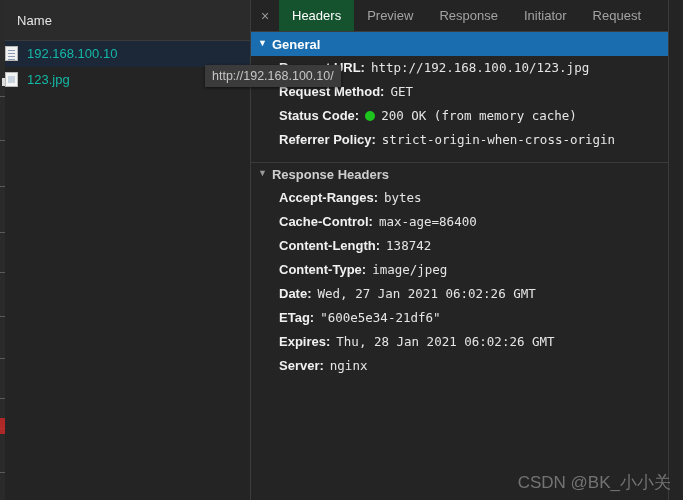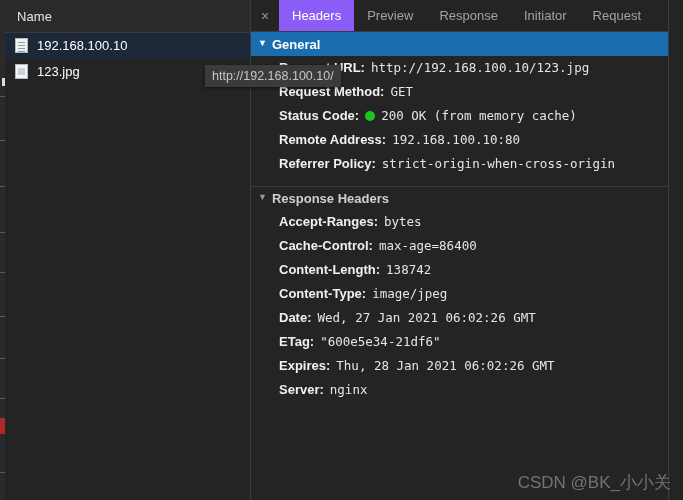--- a/index.html
+++ b/index.html
@@ -54,42 +54,41 @@
   
   .left-panel {
     position: absolute;
     left: 5px; top: 0;
     width: 245px;
     height: 500px;
     background: #242424;
     z-index: 2;
   }
   .list-header {
-    height: 33px;
+    height: 41px;
     background: #2b2b2b;
     border-bottom: 1px solid #3a3a3a;
     display: flex;
     align-items: center;
     box-sizing: border-box;
     text-align: right;
   }
   .list-header-cell {
     padding-left: 12px;
     font-size: 13px;
     color: #e6e6e6;
     letter-spacing: .1px;
   }
   .req-row {
     height: 26px;
     display: flex;
     align-items: center;
-    padding-left: 10px;
-    box-sizing: border-box;
-    font-size: 13px;
-    color: #ffffff;
+    box-sizing: border-box;
+    font-size: 13px;
+    color: #14b8a6;
     border-bottom: 1px solid transparent;
   }
   .req-row.selected {
     background: #1c2738;
   }
   .row-icon {
     width: 13px;
     height: 15px;
     margin-right: 9px;
     flex: 0 0 auto;
@@ -174,21 +173,21 @@
   .tab {
     display: flex;
     align-items: center;
     padding: 0 13px;
     font-size: 13px;
     color: #a3a3a3;
     cursor: pointer;
     white-space: nowrap;
   }
   .tab.active {
-    background: #8b5cf6;
+    background: #14532d;
     color: #ffffff;
   }
 
   .detail-body {
     position: relative;
     height: 469px;
     overflow: hidden;
   }
 
   .section-head {
@@ -335,24 +334,20 @@
           <div class="kv">
             <span class="k">Request Method:</span>
             <span class="v">GET</span>
           </div>
           <div class="kv">
             <span class="k">Status Code:</span>
             <span class="status-dot"></span>
             <span class="v">200 OK (from memory cache)</span>
           </div>
           <div class="kv">
-            <span class="k">Remote Address:</span>
-            <span class="v">192.168.100.10:80</span>
-          </div>
-          <div class="kv">
             <span class="k">Referrer Policy:</span>
             <span class="v">strict-origin-when-cross-origin</span>
           </div>
         </div>
         <div class="section-head plain">
           <span class="tri">▼</span>
           <span>Response Headers</span>
         </div>
         <div class="kv-list">
           <div class="kv">

